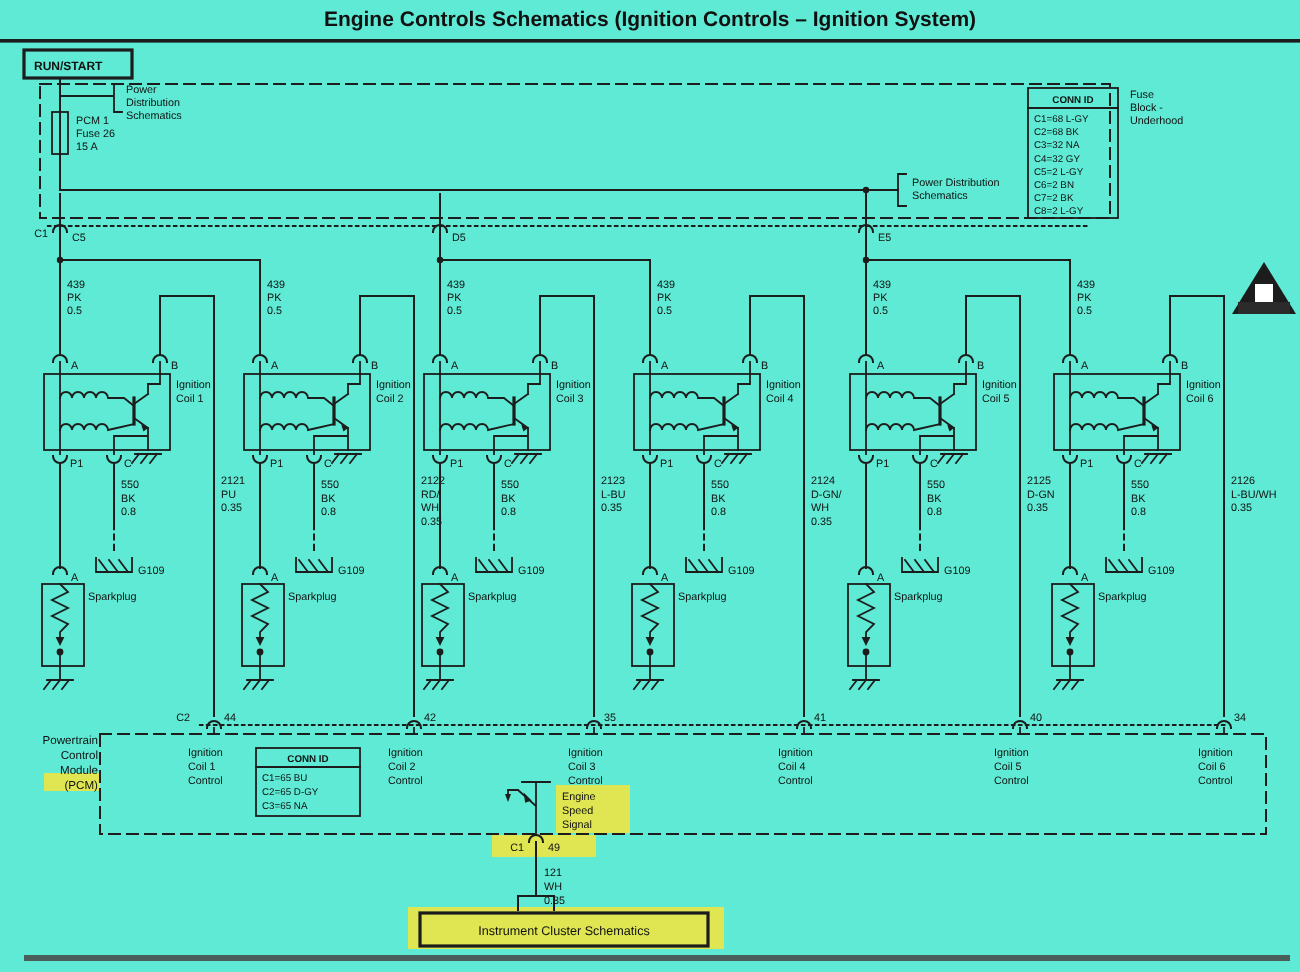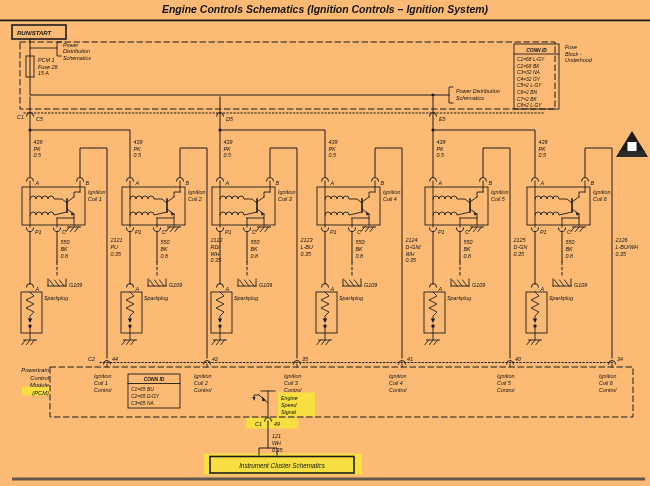--- a/index.html
+++ b/index.html
@@ -1,17 +1,17 @@
 <!DOCTYPE html>
 <html><head>
 <meta charset="utf-8">
 <style>
   html,body{margin:0;padding:0;background:#e8e8e8;}
-  .page{width:650px;height:486px;background:#fdba74;position:relative;margin:0 auto;
-        font-family:"Liberation Sans",sans-serif;overflow:hidden;font-style:italic;}
+  .page{width:650px;height:486px;background:#5eead4;position:relative;margin:0 auto;
+        font-family:"Liberation Sans",sans-serif;overflow:hidden;}
   svg{display:block;}
   svg text{font-family:"Liberation Sans",sans-serif;fill:#111;}
   .ln{stroke:#1c1c1c;stroke-width:1;fill:none;stroke-linecap:square;}
   .thin{stroke-width:0.9;}
   .thk{stroke-width:1.6;}
   .dashed{stroke-dasharray:5.5,3.5;}
   .dotted{stroke-dasharray:1.2,2.3;stroke-width:1.1;}
   .gdash{stroke-dasharray:2.6,2.6;}
   .fillb{fill:#1c1c1c;stroke:none;}
   .hl{fill:#f6e53a;opacity:0.85;stroke:none;}

